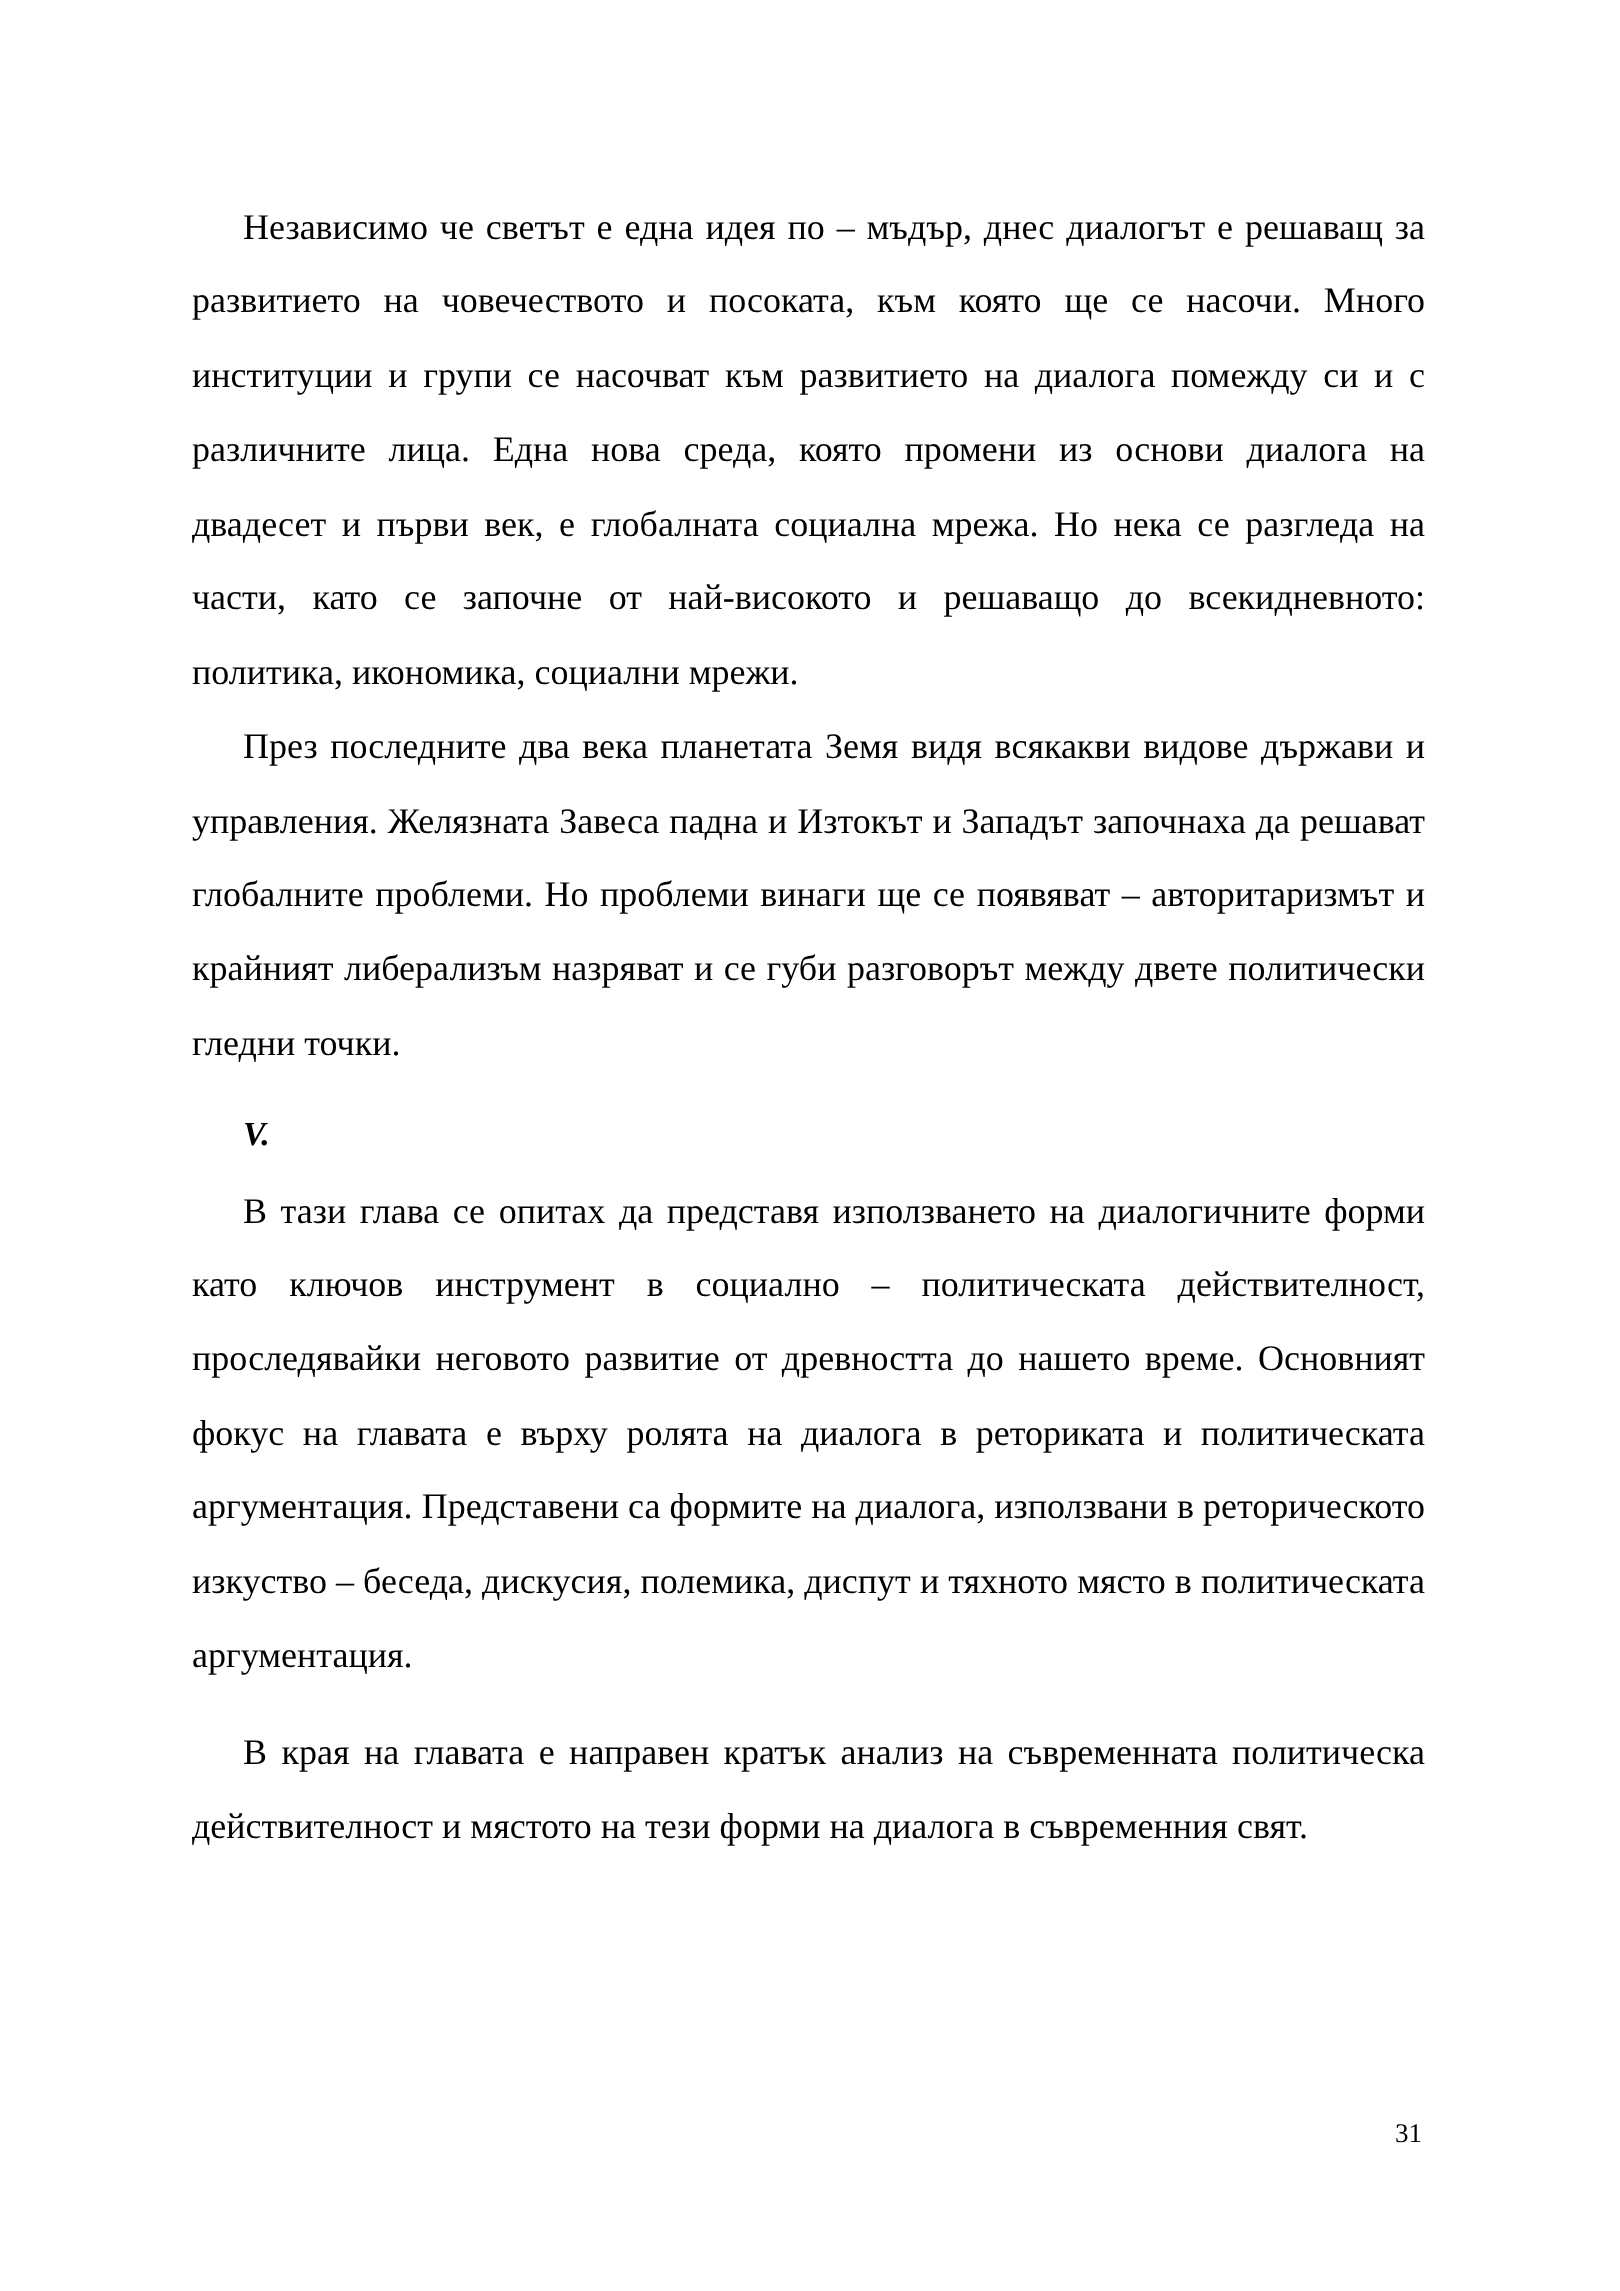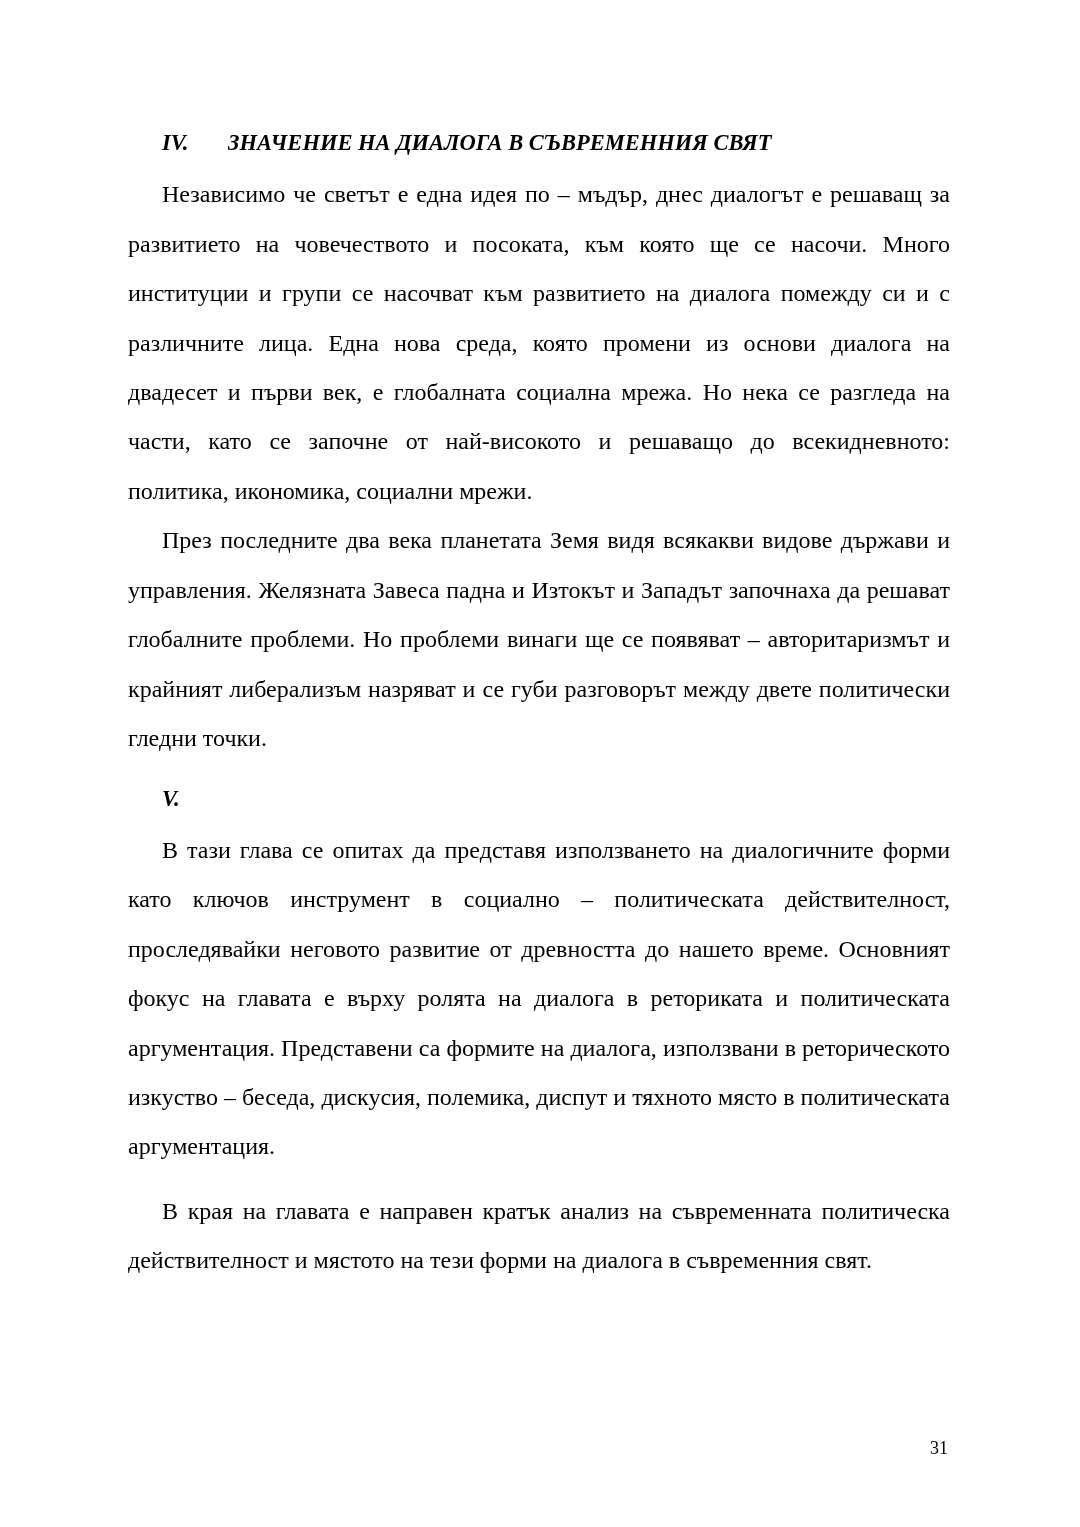--- a/index.html
+++ b/index.html
@@ -45,35 +45,31 @@
     line-height: 2.06;
     text-align: justify;
     text-indent: 34px;
   }
   p.para.spaced-top {
     margin-top: 15px;
   }
   .page-number {
     position: absolute;
     right: 132px;
-    bottom: 68px;
+    bottom: 94px;
     font-size: 18px;
     color: #000000;
   }
 </style>
 </head>
 <body>
 
 <div class="page">
   <div class="content">
 
-    <div class="heading">
-      <span class="num">IV.</span>
-      <span class="htext">ЗНАЧЕНИЕ НА ДИАЛОГА В СЪВРЕМЕННИЯ СВЯТ</span>
-    </div>
 
     <p class="para">Независимо че светът е една идея по – мъдър, днес диалогът е решаващ за развитието на човечеството и посоката, към която ще се насочи. Много институции и групи се насочват към развитието на диалога помежду си и с различните лица. Една нова среда, която промени из основи диалога на двадесет и първи век, е глобалната социална мрежа. Но нека се разгледа на части, като се започне от най-високото и решаващо до всекидневното: политика, икономика, социални мрежи.</p>
 
     <p class="para">През последните два века планетата Земя видя всякакви видове държави и управления. Желязната Завеса падна и Изтокът и Западът започнаха да решават глобалните проблеми. Но проблеми винаги ще се появяват – авторитаризмът и крайният либерализъм назряват и се губи разговорът между двете политически гледни точки.</p>
 
     <div class="heading spaced-top">
       <span class="num">V.</span>
     </div>
 
     <p class="para">В тази глава се опитах да представя използването на диалогичните форми като ключов инструмент в социално – политическата действителност, проследявайки неговото развитие от древността до нашето време. Основният фокус на главата е върху ролята на диалога в реториката и политическата аргументация. Представени са формите на диалога, използвани в реторическото изкуство – беседа, дискусия, полемика, диспут и тяхното място в политическата аргументация.</p>

